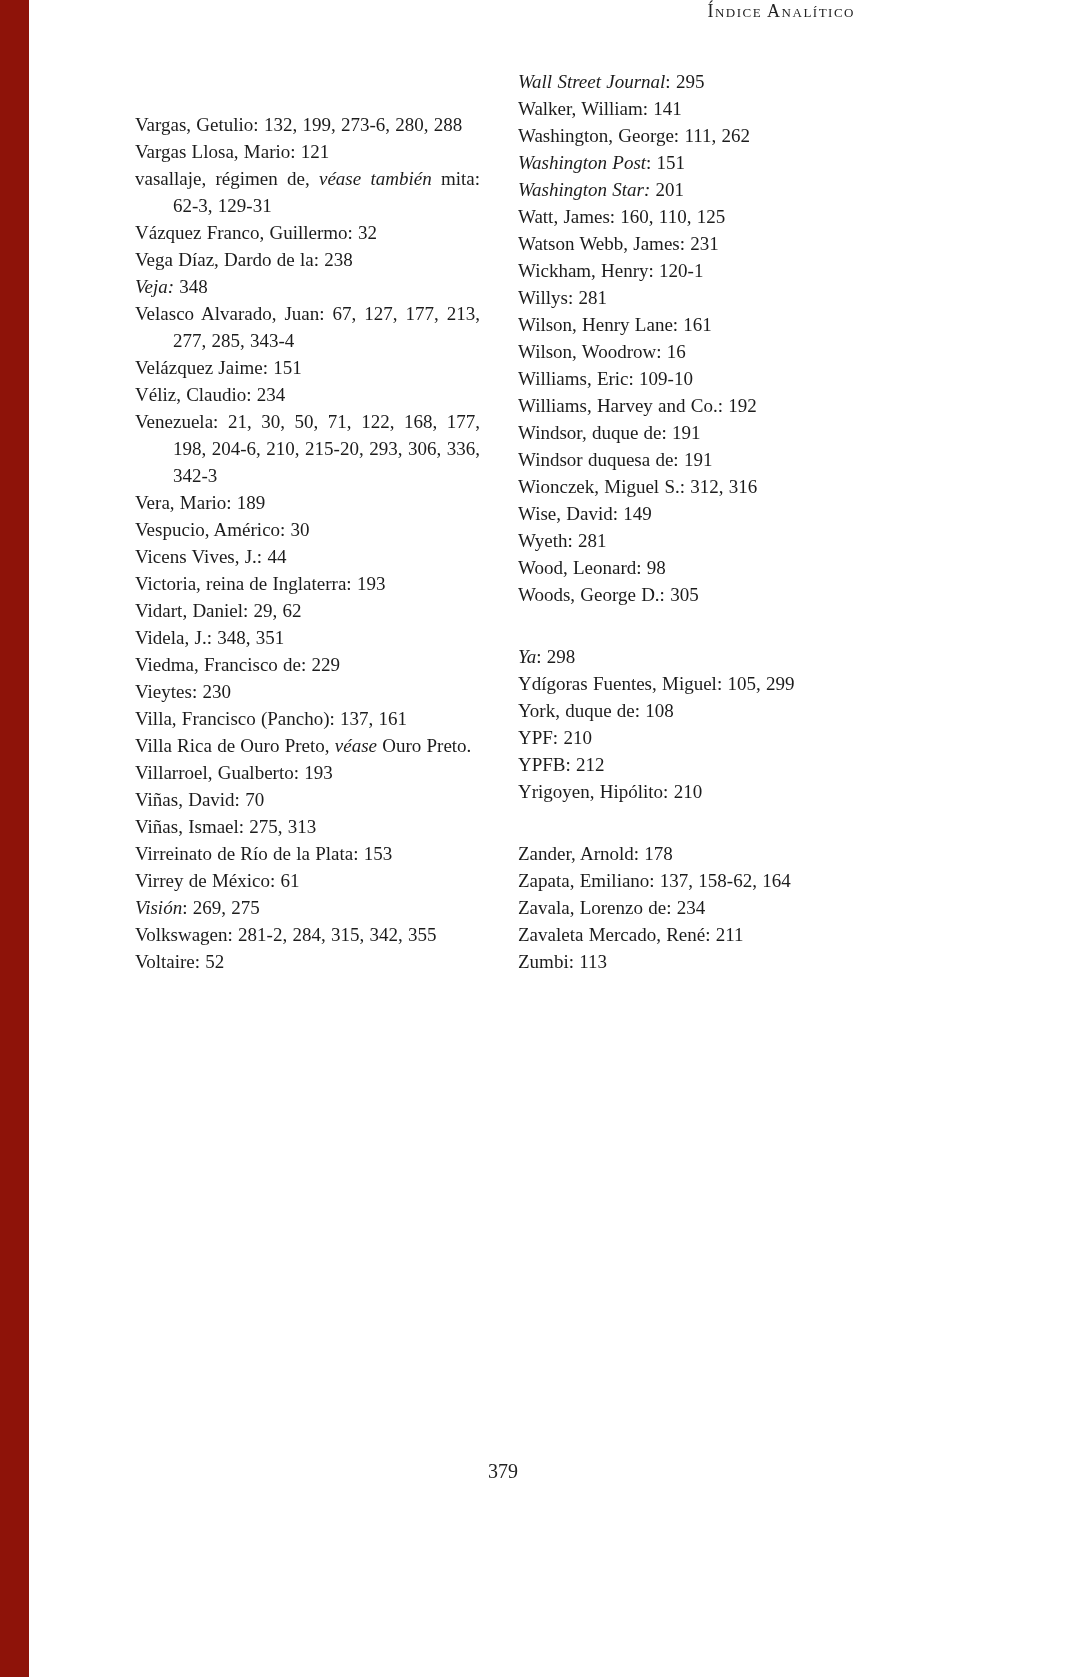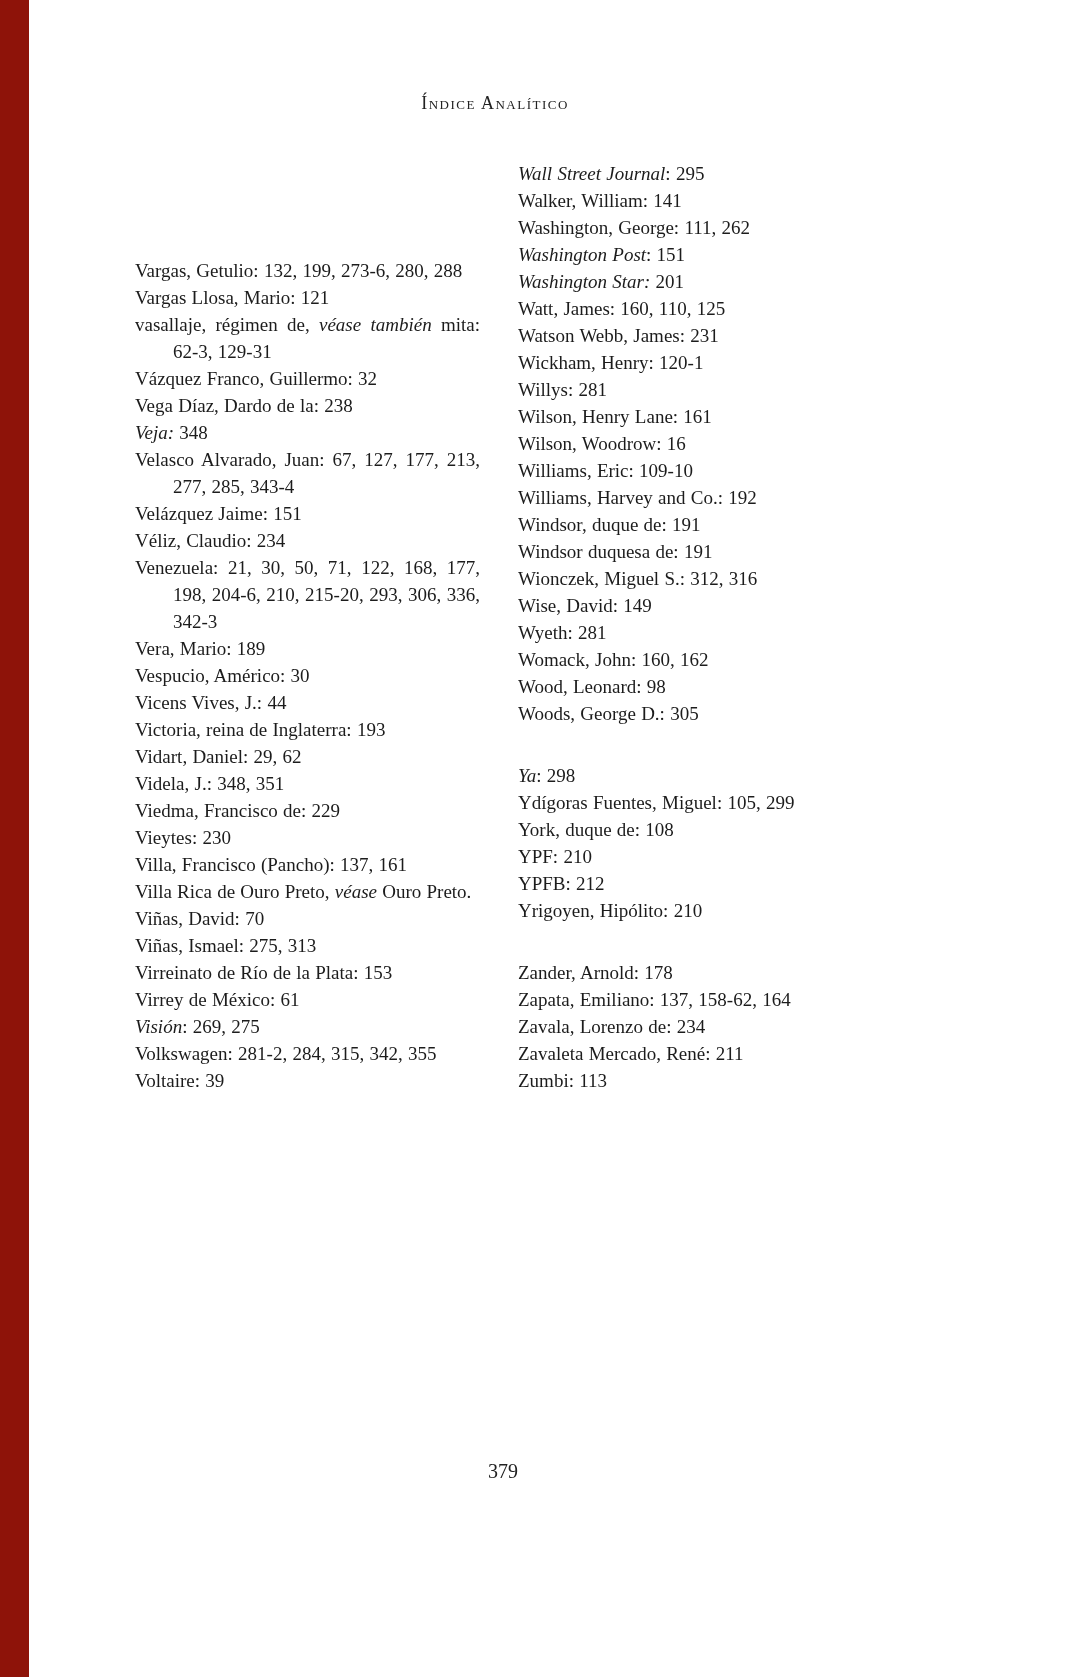--- a/index.html
+++ b/index.html
@@ -26,22 +26,21 @@
   }
   .content {
     position: absolute;
     left: 135px;
     top: 0;
     width: 720px;
     height: 100%;
   }
   .page-title {
     margin: 0;
-    padding-top: 92px;
-    text-align: center;
+    text-align: right;
     font-size: 18px;
     font-weight: normal;
     font-variant: small-caps;
     letter-spacing: 1.5px;
     line-height: 22px;
     color: #222222;
   }
   .columns {
     margin-top: 46px;
     display: flex;
@@ -96,48 +95,48 @@
           <p class="entry">Vera, Mario: 189</p>
           <p class="entry">Vespucio, Américo: 30</p>
           <p class="entry">Vicens Vives, J.: 44</p>
           <p class="entry">Victoria, reina de Inglaterra: 193</p>
           <p class="entry">Vidart, Daniel: 29, 62</p>
           <p class="entry">Videla, J.: 348, 351</p>
           <p class="entry">Viedma, Francisco de: 229</p>
           <p class="entry">Vieytes: 230</p>
           <p class="entry">Villa, Francisco (Pancho): 137, 161</p>
           <p class="entry">Villa Rica de Ouro Preto, <i>véase</i> Ouro Preto.</p>
+          <p class="entry">Villarroel, Gualberto: 193</p>
           <p class="entry">Viñas, David: 70</p>
           <p class="entry">Viñas, Ismael: 275, 313</p>
           <p class="entry">Virreinato de Río de la Plata: 153</p>
           <p class="entry">Virrey de México: 61</p>
           <p class="entry"><i>Visión</i>: 269, 275</p>
           <p class="entry">Volkswagen: 281-2, 284, 315, 342, 355</p>
-          <p class="entry">Voltaire: 39</p>
+          <p class="entry">Voltaire: 52</p>
         </div>
       <div class="col col-right">
           <p class="entry"><i>Wall Street Journal</i>: 295</p>
           <p class="entry">Walker, William: 141</p>
           <p class="entry">Washington, George: 111, 262</p>
           <p class="entry"><i>Washington Post</i>: 151</p>
           <p class="entry"><i>Washington Star:</i> 201</p>
           <p class="entry">Watt, James: 160, 110, 125</p>
           <p class="entry">Watson Webb, James: 231</p>
           <p class="entry">Wickham, Henry: 120-1</p>
           <p class="entry">Willys: 281</p>
           <p class="entry">Wilson, Henry Lane: 161</p>
           <p class="entry">Wilson, Woodrow: 16</p>
           <p class="entry">Williams, Eric: 109-10</p>
           <p class="entry">Williams, Harvey and Co.: 192</p>
           <p class="entry">Windsor, duque de: 191</p>
           <p class="entry">Windsor duquesa de: 191</p>
           <p class="entry">Wionczek, Miguel S.: 312, 316</p>
           <p class="entry">Wise, David: 149</p>
           <p class="entry">Wyeth: 281</p>
-          <p class="entry">Womack, John: 160, 162</p>
           <p class="entry">Wood, Leonard: 98</p>
           <p class="entry">Woods, George D.: 305</p>
           <p class="entry gap"><i>Ya</i>: 298</p>
           <p class="entry">Ydígoras Fuentes, Miguel: 105, 299</p>
           <p class="entry">York, duque de: 108</p>
           <p class="entry">YPF: 210</p>
           <p class="entry">YPFB: 212</p>
           <p class="entry">Yrigoyen, Hipólito: 210</p>
           <p class="entry gap">Zander, Arnold: 178</p>
           <p class="entry">Zapata, Emiliano: 137, 158-62, 164</p>

